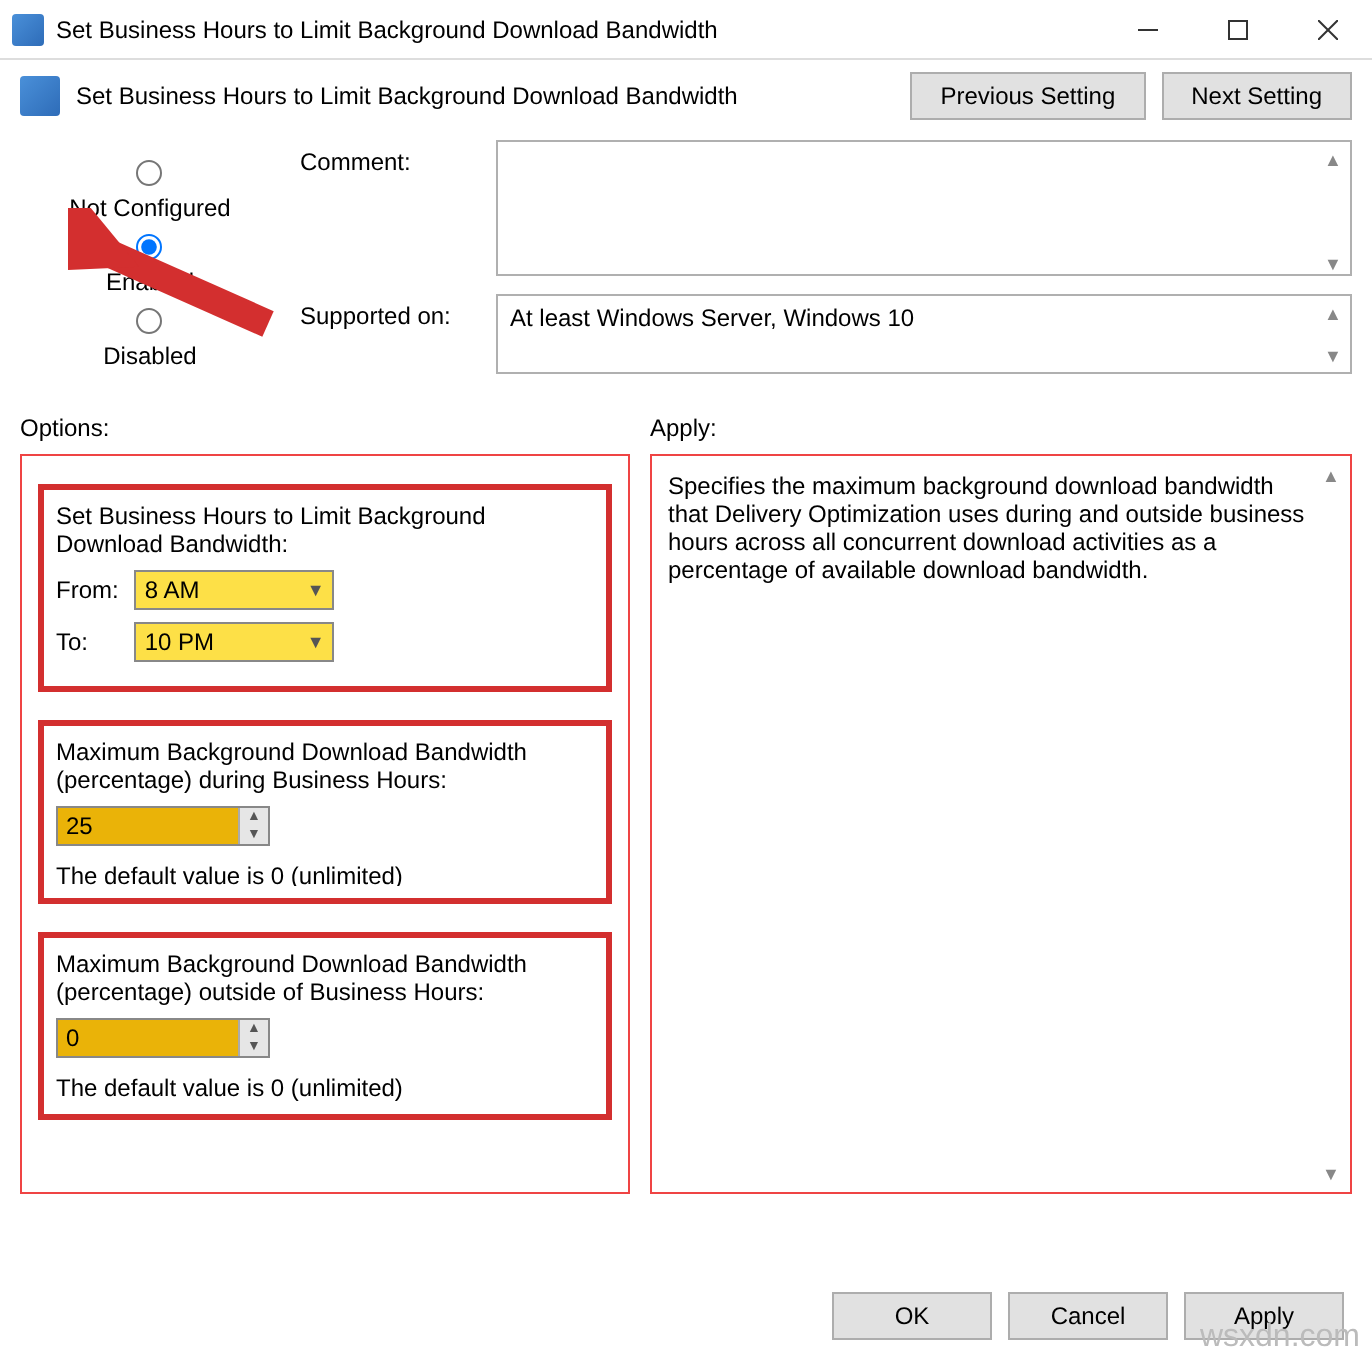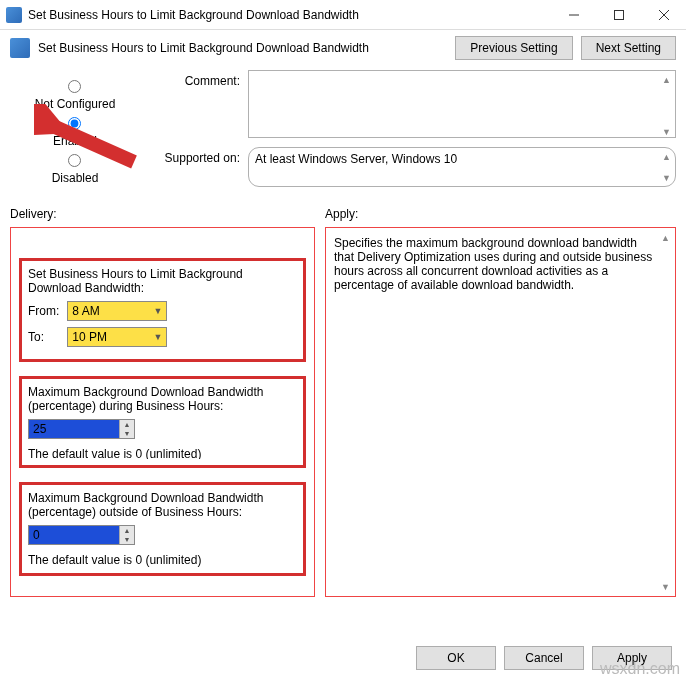--- a/index.html
+++ b/index.html
@@ -18,44 +18,44 @@
 .content { padding: 4px 10px 8px 10px; }
 
 .radio-row { position: relative; margin: 6px 0; display: flex; align-items: center; gap: 4px; z-index: 2; flex-direction: column; }
 .radio-row input { margin: 0 2px 0 0; }
 
 .top-grid { display: flex; gap: 10px; }
 .radios { width: 130px; padding-top: 4px; }
 .fields { flex: 1; }
 .textarea-wrap { position: relative; }
 .ta { width: 100%; height: 68px; border: 1px solid #b0b0b0; background: #fff; resize: none; padding: 4px 18px 4px 6px; }
-.ta.small { height: 40px; border-radius: 11px; }
+.ta.small { height: 40px; }
 .scroll-arrow { position: absolute; right: 2px; width: 15px; height: 15px; color: #888; display: flex; align-items: center; justify-content: center; font-size: 9px; }
 
 .row-lbl { display: flex; align-items: flex-start; gap: 8px; margin-bottom: 6px; }
-.row-lbl .lbl { width: 90px; text-align: right; padding-top: 4px; }
+.row-lbl .lbl { width: 90px; padding-top: 4px; }
 
 .section-labels { display: flex; margin: 14px 0 6px 0; }
 .section-labels div:first-child { width: 315px; }
 
 .panes { display: flex; gap: 10px; }
 .pane { border: 1px solid #ef4444; padding: 8px; height: 370px; overflow: hidden; position: relative; }
 .pane.left { width: 305px; }
 .pane.right { flex: 1; padding-right: 20px; }
 .pane.right .scroll-arrow { right: 2px; }
 
 .red-box { border: 3px solid #d32f2f; padding: 6px; margin-bottom: 14px; position: relative; }
-.red-box.rb1 { margin-top: 22px; }
+.red-box.rb1 { margin-top: 6px; }
 
 .select { border: 1px solid #888; background: #fde047; padding: 2px 4px; width: 100px; display: inline-flex; align-items: center; justify-content: space-between; }
 .select .chev { font-size: 9px; color: #555; }
 .field-row { margin: 6px 0; }
 .field-row .lbl2 { display: inline-block; width: 36px; }
 
-.numbox { display: inline-flex; border: 1px solid #888; background: #1d4ed8; height: 20px; }
+.numbox { display: inline-flex; border: 1px solid #888; background: #eab308; height: 20px; }
 .numbox .val { width: 90px; padding: 2px 4px; }
 .numbox .spinners { width: 15px; display: flex; flex-direction: column; border-left: 1px solid #aaa; }
 .numbox .sp { flex: 1; font-size: 7px; display: flex; align-items: center; justify-content: center; background: #e6e6e6; color: #555; }
 
 .footer { position: absolute; bottom: 0; right: 0; left: 0; padding: 10px 14px; display: flex; justify-content: flex-end; gap: 8px; border-top: 1px solid transparent; }
 .watermark { position: absolute; bottom: 2px; right: 6px; font-size: 16px; color: #bbb; z-index: 5; }
 
 .arrow { position: absolute; top: 104px; left: 34px; z-index: 3; pointer-events: none; }
 </style>
 </head>
@@ -119,21 +119,21 @@
         <div class="textarea-wrap" style="flex:1">
           <div class="ta small"><span>At least Windows Server, Windows 10</span></div>
           <div class="scroll-arrow" style="top:2px">▲</div>
           <div class="scroll-arrow" style="bottom:2px">▼</div>
         </div>
       </div>
     </div>
   </div>
 
   <div class="section-labels">
-    <div>Delivery:</div>
+    <div>Options:</div>
     <div>Apply:</div>
   </div>
 
   <div class="panes">
     <div class="pane left">
       <div class="red-box rb1">
         <div>Set Business Hours to Limit Background Download Bandwidth:</div>
         <div class="field-row">
           <span class="lbl2">From:</span>
           <span class="select">

